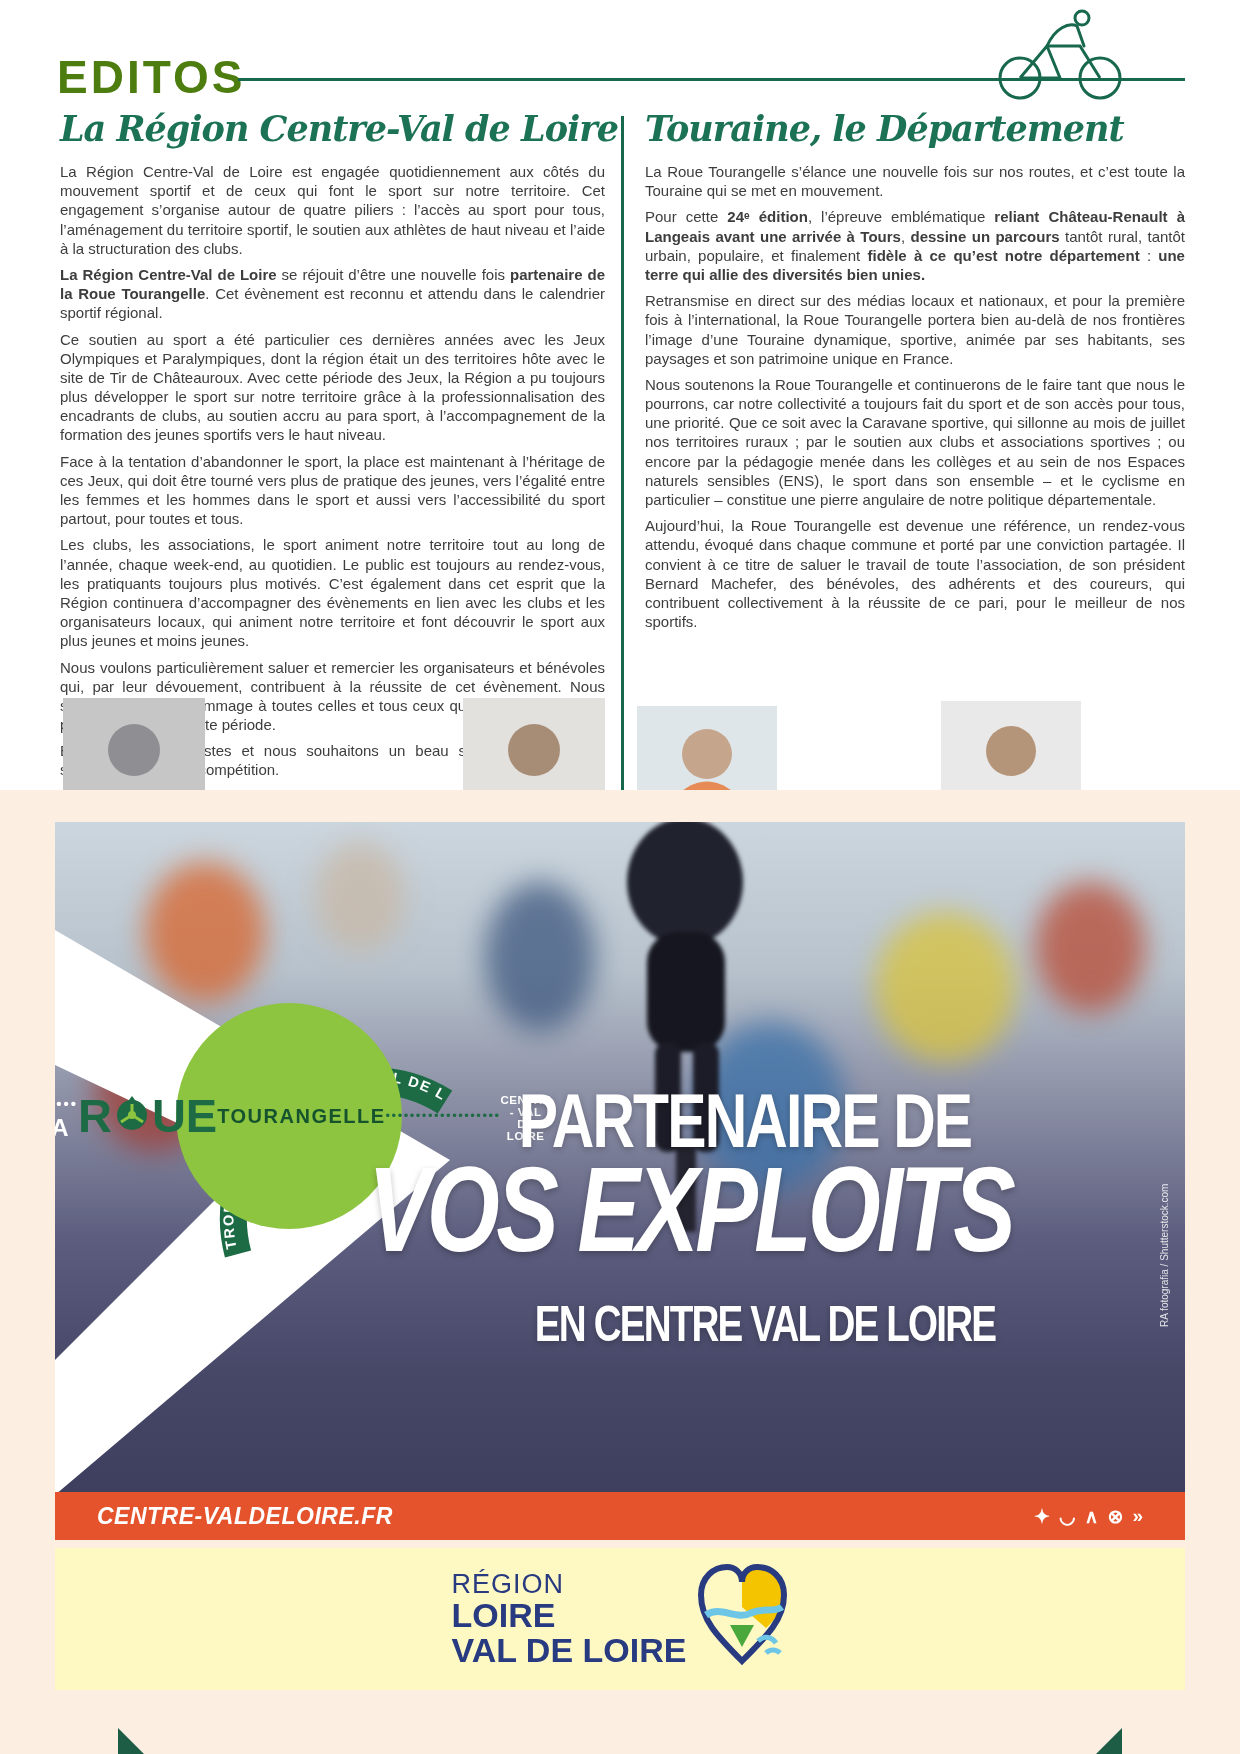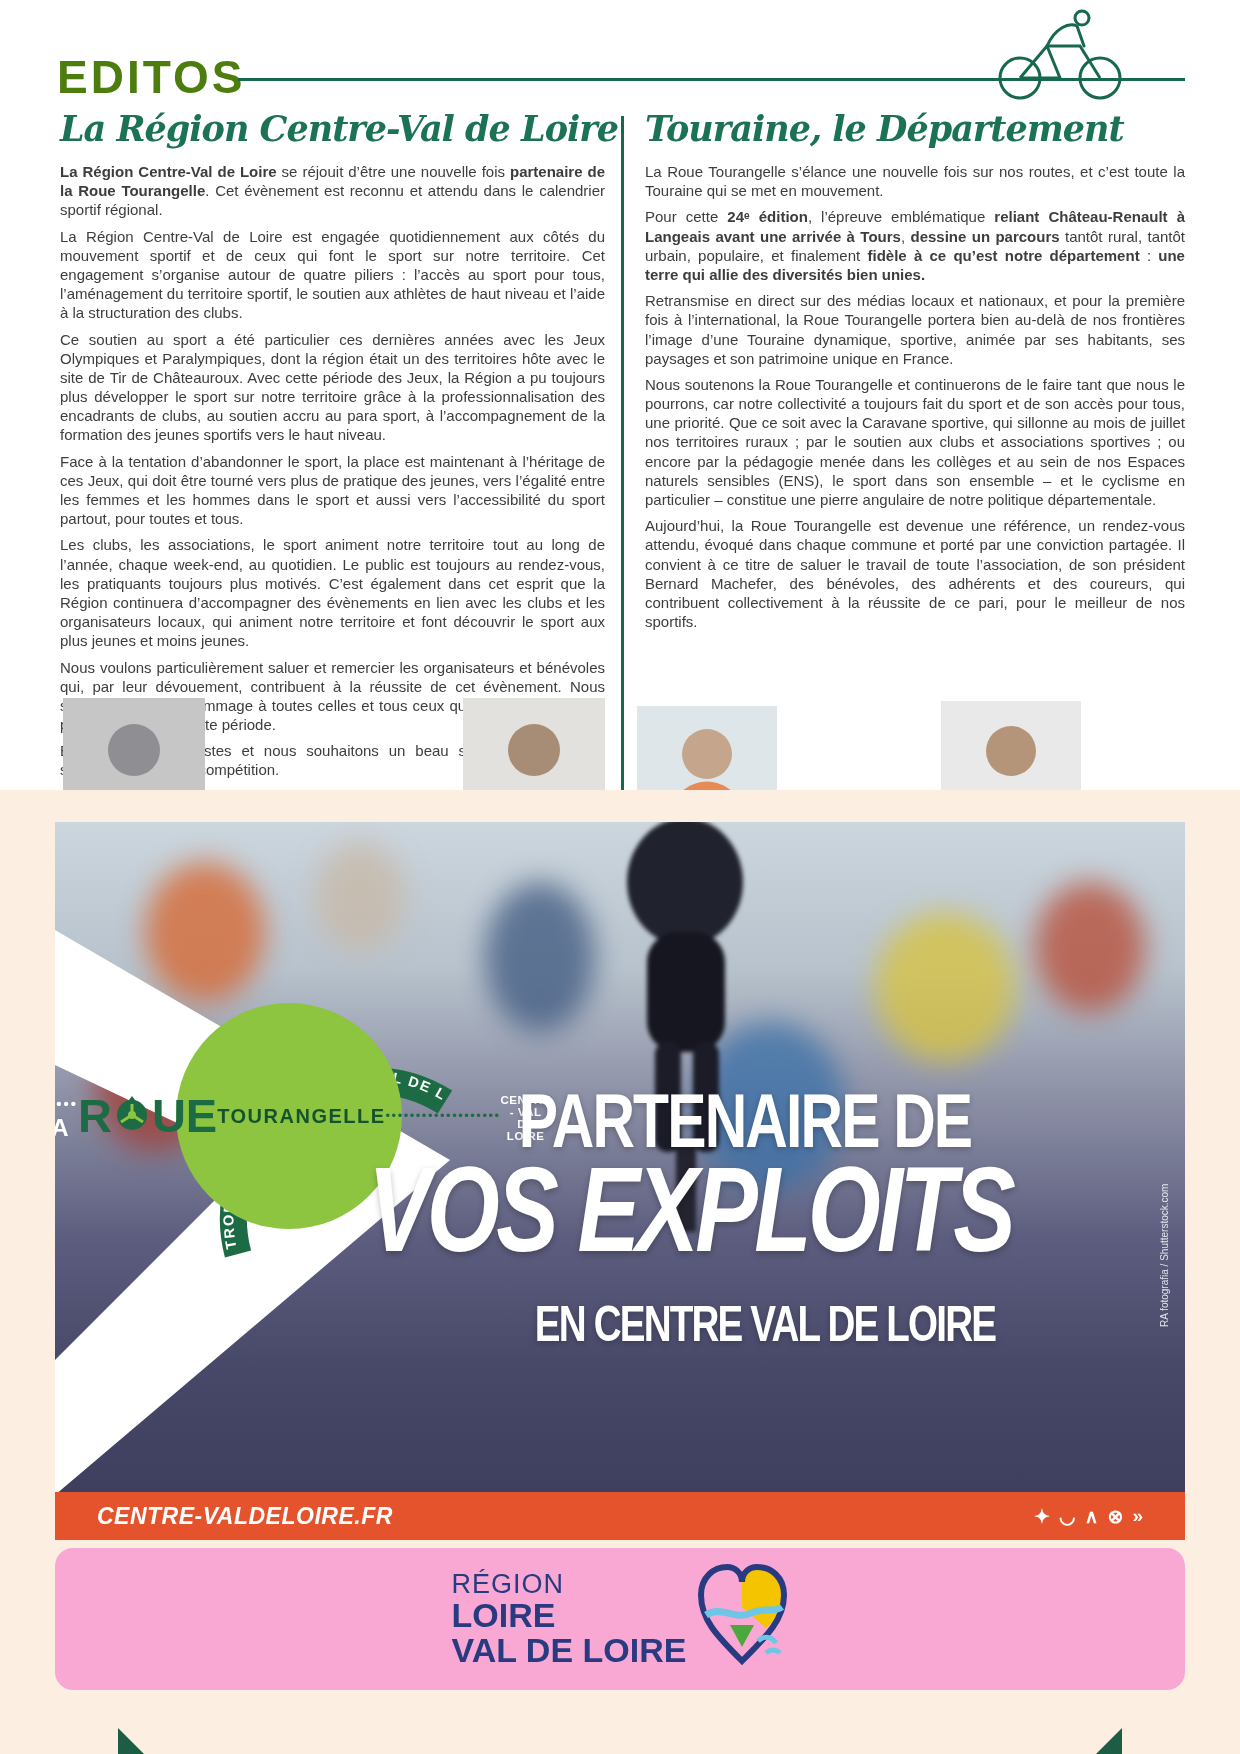--- a/index.html
+++ b/index.html
@@ -58,22 +58,22 @@
   .roue-dots2{color:#1d6b45;font-size:13px;letter-spacing:1.5px;line-height:.8;}
   .roue-region{color:#ffffff;font-weight:700;font-size:11.5px;letter-spacing:.5px;margin-top:3px;}
 
   
   .orange-bar{left:0;top:670px;width:1130px;height:48px;background:#e4532c;display:flex;
               align-items:center;justify-content:space-between;box-sizing:border-box;padding:0 42px;}
   .site{color:#ffffff;font-weight:700;font-size:23px;letter-spacing:.5px;font-style:italic;}
   .socials{display:flex;gap:9px;color:#ffffff;font-size:19px;font-weight:700;}
 
   
-  .logo-strip{left:0;top:726px;width:1130px;height:142px;background:#f9a8d4;
-              display:flex;align-items:center;justify-content:center;gap:10px;border-radius:18px;}
+  .logo-strip{left:0;top:726px;width:1130px;height:142px;background:#fef9c3;
+              display:flex;align-items:center;justify-content:center;gap:10px;}
   .region-txt{color:#283a80;text-align:left;line-height:1.02;}
   .region-txt .r1{font-size:27px;font-weight:400;letter-spacing:1px;}
   .region-txt .r2{font-size:34px;font-weight:800;letter-spacing:0;}
   .region-txt .r3{font-size:34px;font-weight:800;}
 
   
   .pagenum{left:0;top:1695px;width:1240px;text-align:center;font-size:17px;color:#555;}
   .corner{width:26px;height:26px;background:#1d5c45;}
   .corner.l{left:118px;top:1728px;clip-path:polygon(0 0,100% 100%,0 100%);}
   .corner.r{left:1096px;top:1728px;clip-path:polygon(100% 0,100% 100%,0 100%);}
@@ -90,22 +90,22 @@
       <circle cx="35" cy="72" r="20"></circle>
         <circle cx="115" cy="72" r="20"></circle>
       <path d="M35 72 L62 40 L95 40 L115 72 M62 40 L75 72 L35 72"></path>
       <path d="M62 40 C70 22 84 16 92 20 M92 20 L99 40" stroke-linecap="round"></path>
       <circle cx="97" cy="12" r="7"></circle>
     </svg>
   </div>
 
   <div class="abs col-title lt">La Région Centre-Val de Loire</div>
   <div class="abs body-col lb">
+    <p><span>La Région Centre-Val de Loire est engagée quotidiennement aux côtés du mouvement sportif et de ceux qui font le sport sur notre territoire. Cet engagement s’organise autour de quatre piliers : l’accès au sport pour tous, l’aménagement du territoire sportif, le soutien aux athlètes de haut niveau et l’aide à la structuration des clubs.</span></p>
     <p><span style="font-weight: 700;">La Région Centre-Val de Loire</span><span> se réjouit d’être une nouvelle fois </span><span style="font-weight: 700;">partenaire de la Roue Tourangelle</span><span>. Cet évènement est reconnu et attendu dans le calendrier sportif régional.</span></p>
-    <p><span>La Région Centre-Val de Loire est engagée quotidiennement aux côtés du mouvement sportif et de ceux qui font le sport sur notre territoire. Cet engagement s’organise autour de quatre piliers : l’accès au sport pour tous, l’aménagement du territoire sportif, le soutien aux athlètes de haut niveau et l’aide à la structuration des clubs.</span></p>
     <p><span>Ce soutien au sport a été particulier ces dernières années avec les Jeux Olympiques et Paralympiques, dont la région était un des territoires hôte avec le site de Tir de Châteauroux. Avec cette période des Jeux, la Région a pu toujours plus développer le sport sur notre territoire grâce à la professionnalisation des encadrants de clubs, au soutien accru au para sport, à l’accompagnement de la formation des jeunes sportifs vers le haut niveau.</span></p>
     <p><span>Face à la tentation d’abandonner le sport, la place est maintenant à l’héritage de ces Jeux, qui doit être tourné vers plus de pratique des jeunes, vers l’égalité entre les femmes et les hommes dans le sport et aussi vers l’accessibilité du sport partout, pour toutes et tous.</span></p>
     <p><span>Les clubs, les associations, le sport animent notre territoire tout au long de l’année, chaque week-end, au quotidien. Le public est toujours au rendez-vous, les pratiquants toujours plus motivés. C’est également dans cet esprit que la Région continuera d’accompagner des évènements en lien avec les clubs et les organisateurs locaux, qui animent notre territoire et font découvrir le sport aux plus jeunes et moins jeunes.</span></p>
     <p><span>Nous voulons particulièrement saluer et remercier les organisateurs et bénévoles qui, par leur dévouement, contribuent à la réussite de cet évènement. Nous souhaitons rendre hommage à toutes celles et tous ceux qui répondent présents pour le collectif en cette période.</span></p>
     <p><span>Bienvenue aux cyclistes et nous souhaitons un beau succès sportif et du spectacle pour cette compétition.</span></p>
   </div>
 
   <div class="abs divider"></div>
   <div class="abs col-title rt">Touraine, le Département</div>
   <div class="abs body-col rb">

